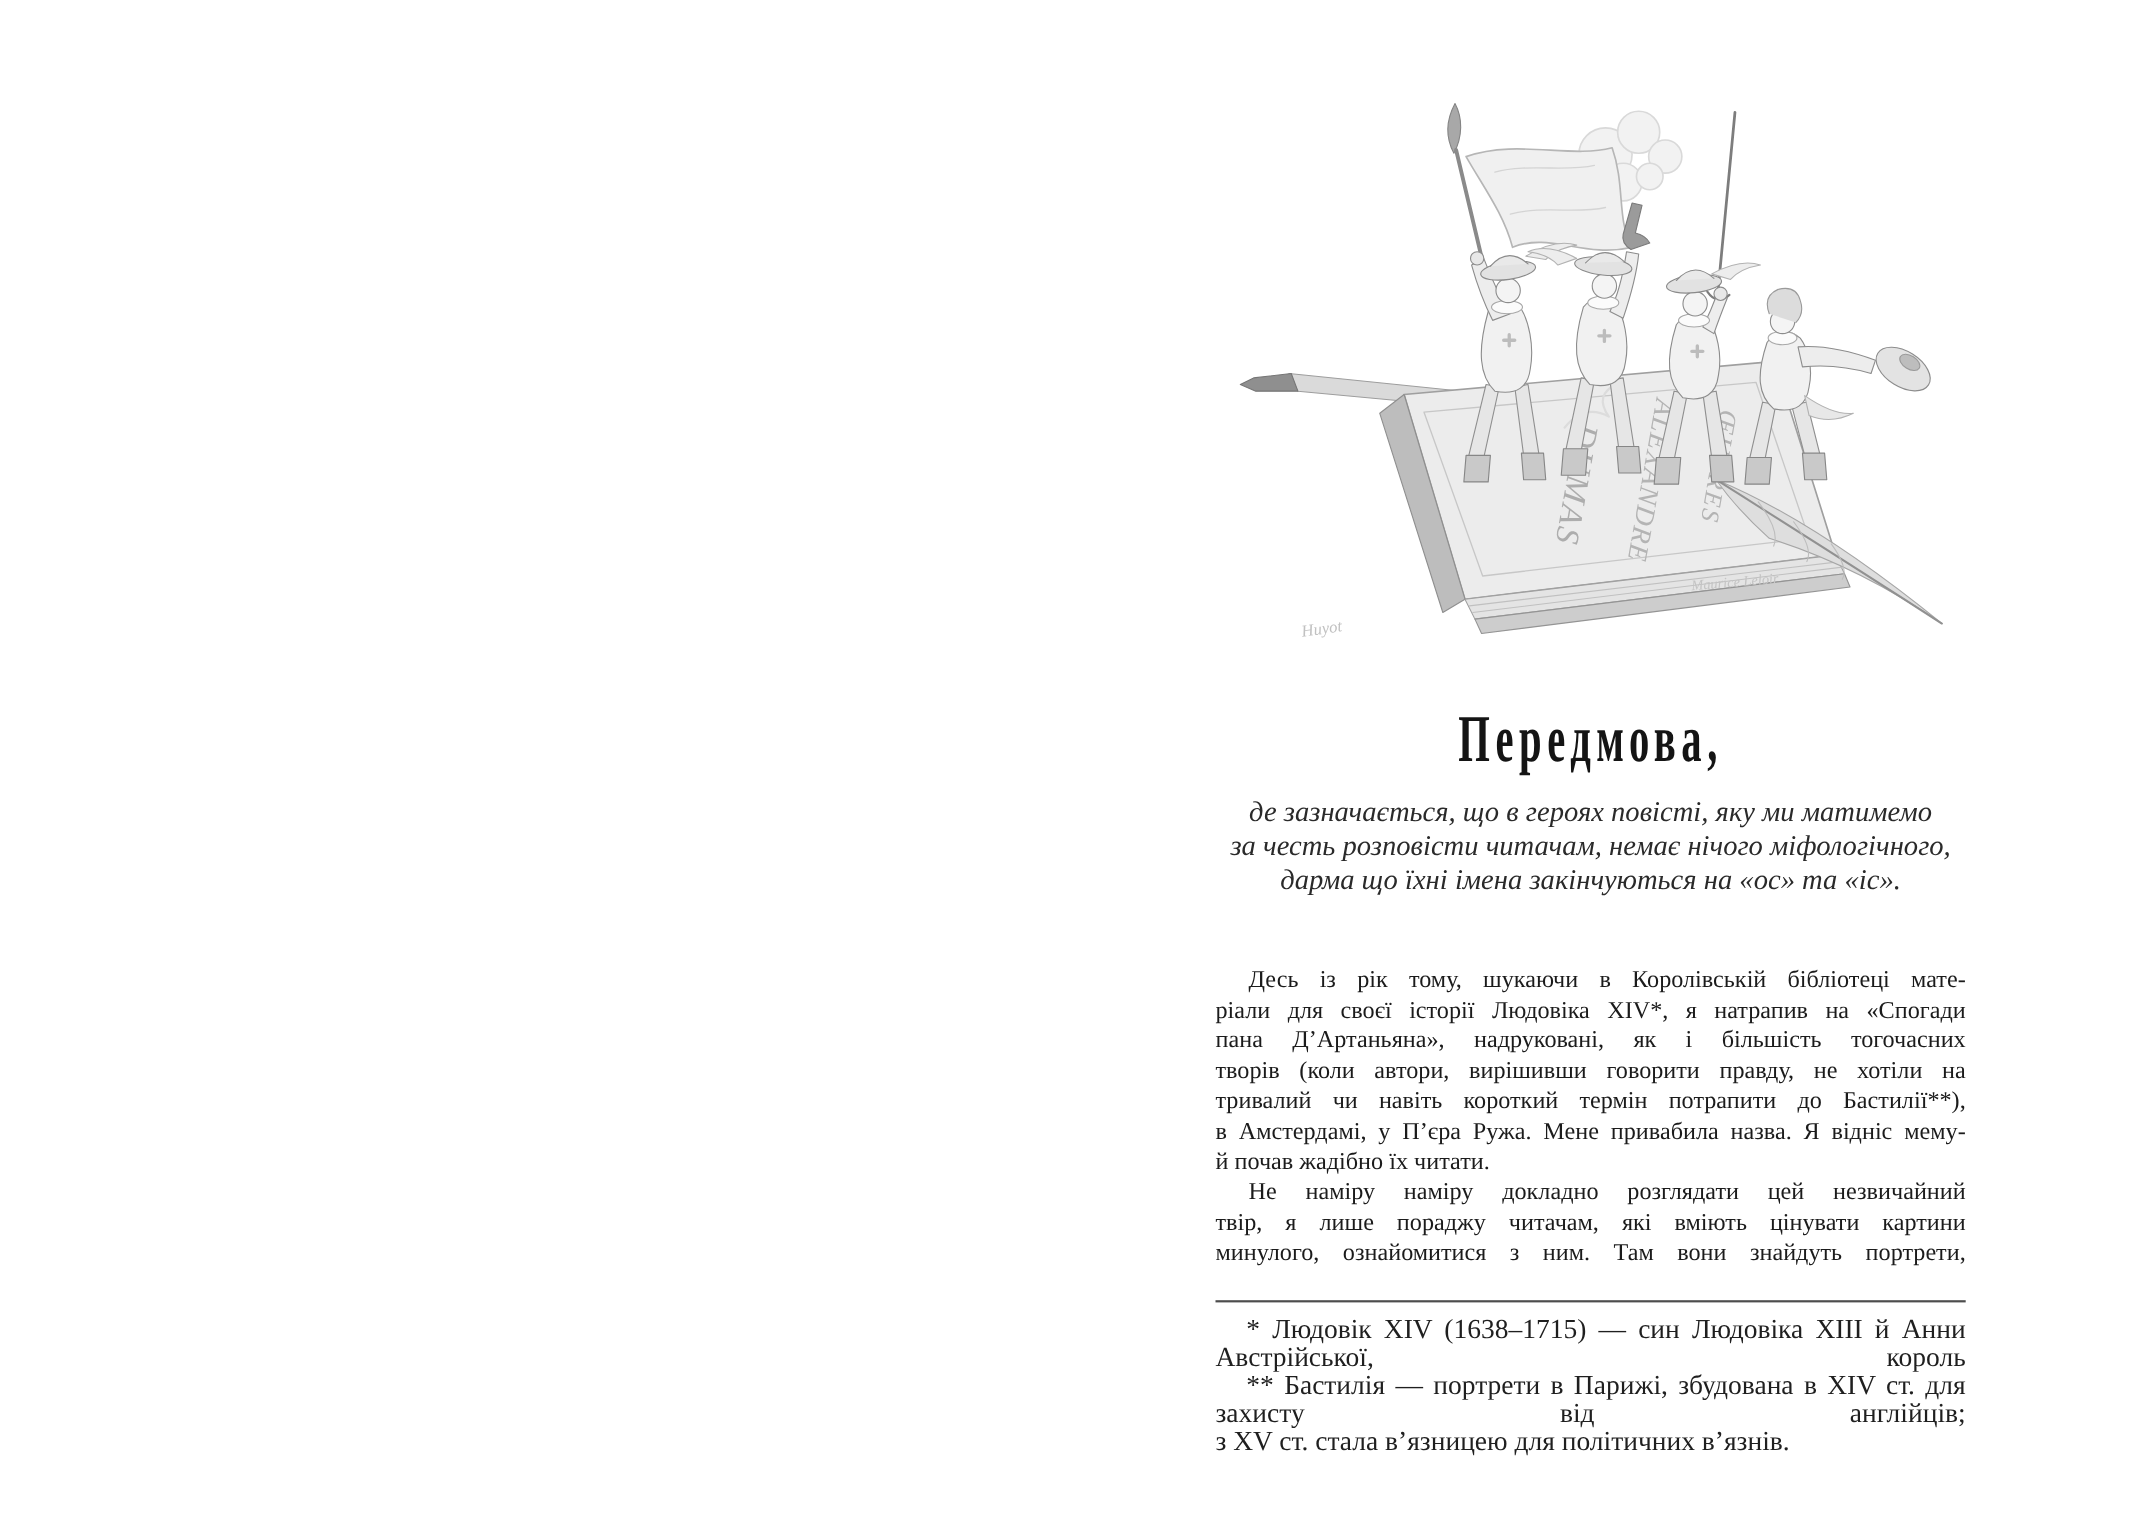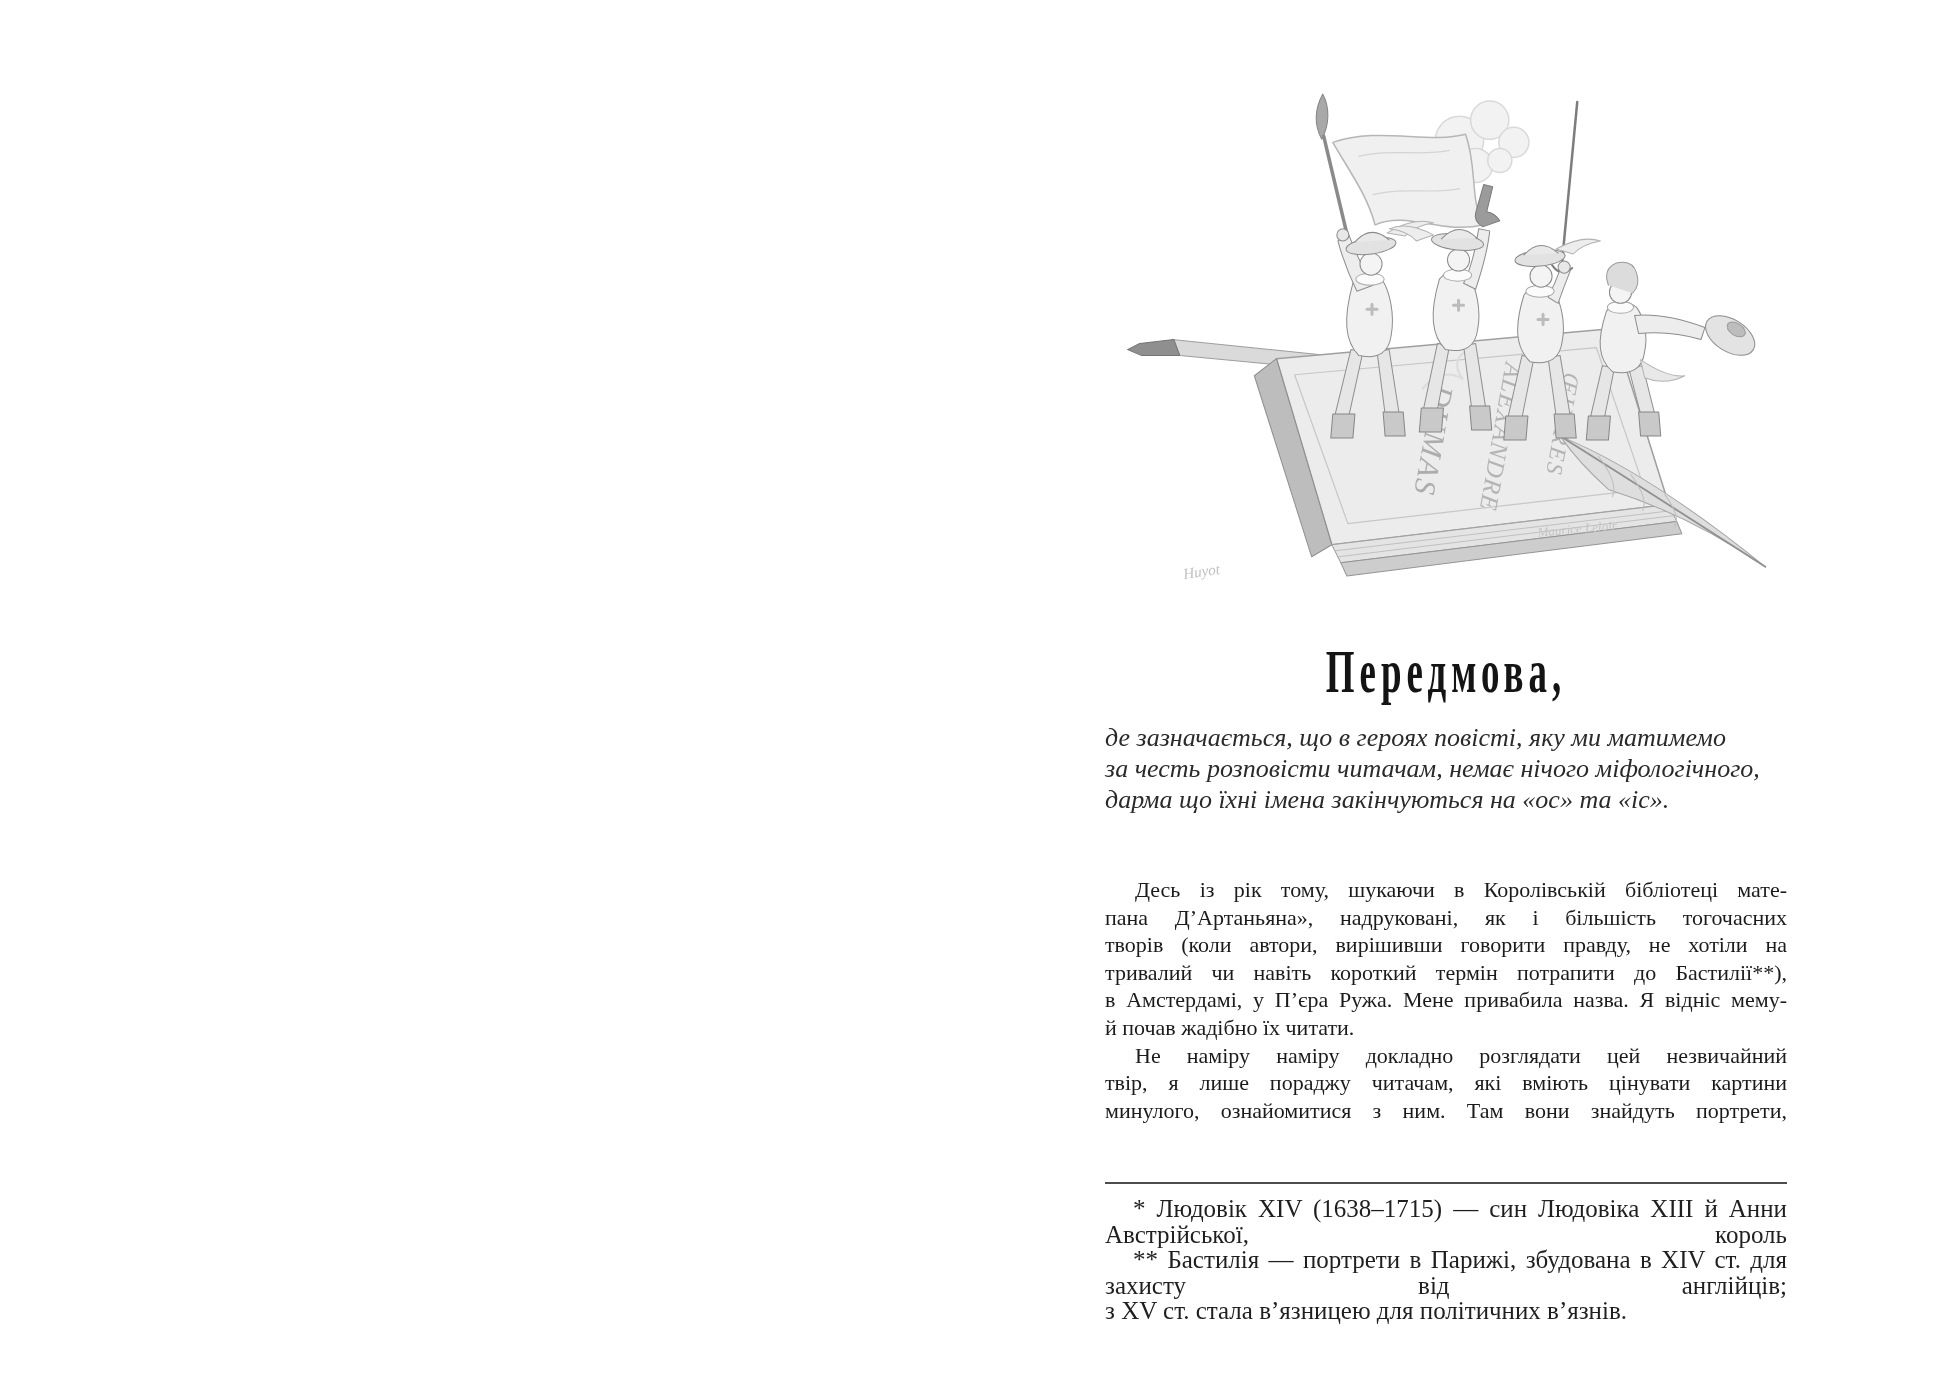--- a/index.html
+++ b/index.html
@@ -51,20 +51,21 @@
     transform-origin: 50% 0%;
     white-space: nowrap;
   }
 
   
   .subtitle {
     position: absolute;
     left: 136px;
     top: 722px;
     width: 682px;
+    text-align: center;
     font-style: italic;
     font-size: 26px;
     line-height: 31px;
     color: #2a2a2a;
   }
 
   
   .body-text {
     position: absolute;
     left: 136px;
@@ -229,20 +230,21 @@
     <h1 class="chapter-title">Передмова,</h1>
 
     <div class="subtitle">
       <div>де зазначається, що в героях повісті, яку ми матимемо</div>
       <div>за честь розповісти читачам, немає нічого міфологічного,</div>
       <div>дарма що їхні імена закінчуються на «ос» та «іс».</div>
     </div>
 
     <div class="body-text">
       <div class="bl indent">Десь із рік тому, шукаючи в Королівській бібліотеці мате-</div>
+      <div class="bl">ріали для своєї історії Людовіка XIV*, я натрапив на «Спогади</div>
       <div class="bl">пана Д’Артаньяна», надруковані, як і більшість тогочасних</div>
       <div class="bl">творів (коли автори, вирішивши говорити правду, не хотіли на</div>
       <div class="bl">тривалий чи навіть короткий термін потрапити до Бастилії**),</div>
       <div class="bl">в Амстердамі, у П’єра Ружа. Мене привабила назва. Я відніс мему-</div>
       <div class="bl no-stretch">й почав жадібно їх читати.</div>
       <div class="bl indent">Не наміру наміру докладно розглядати цей незвичайний</div>
       <div class="bl">твір, я лише пораджу читачам, які вміють цінувати картини</div>
       <div class="bl">минулого, ознайомитися з ним. Там вони знайдуть портрети,</div>
     </div>
 

